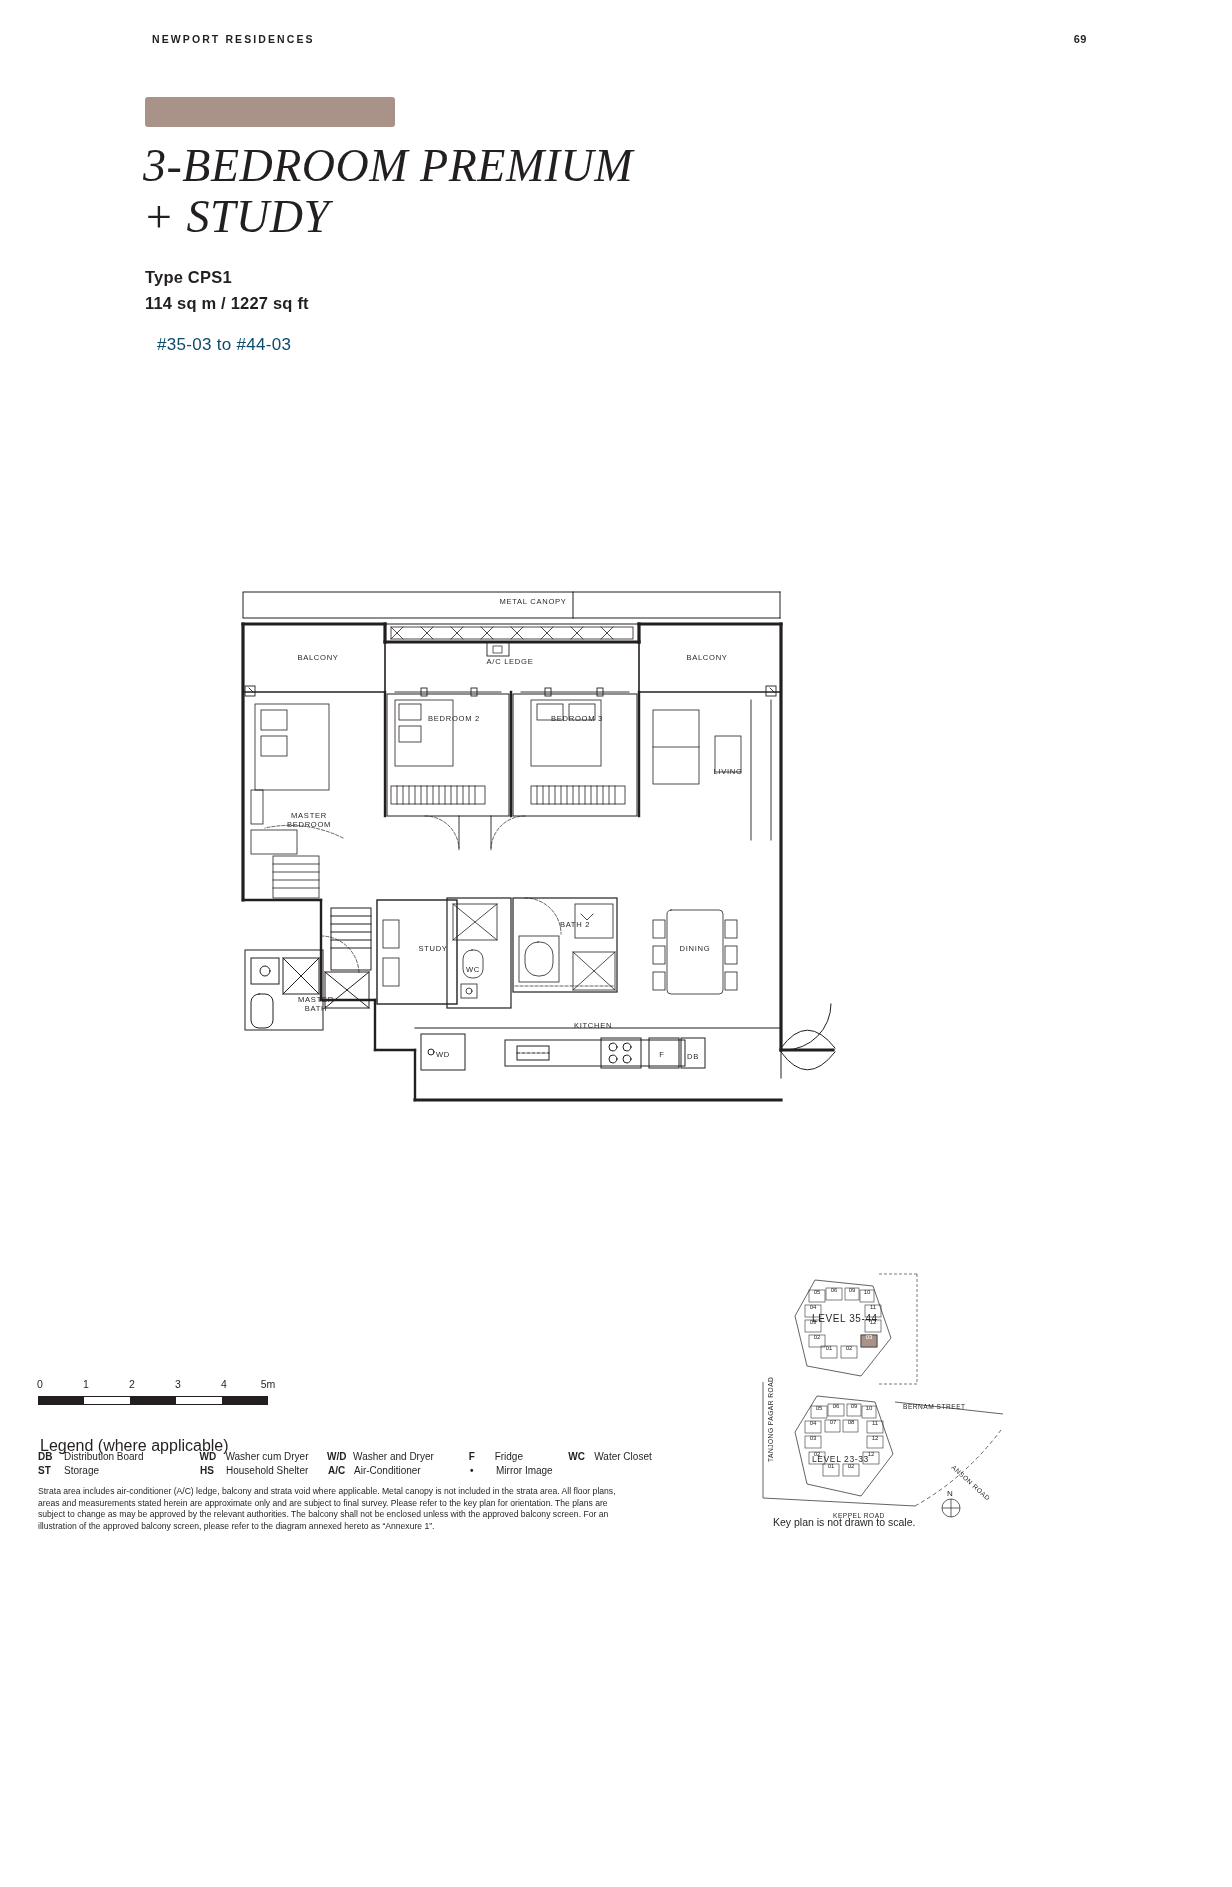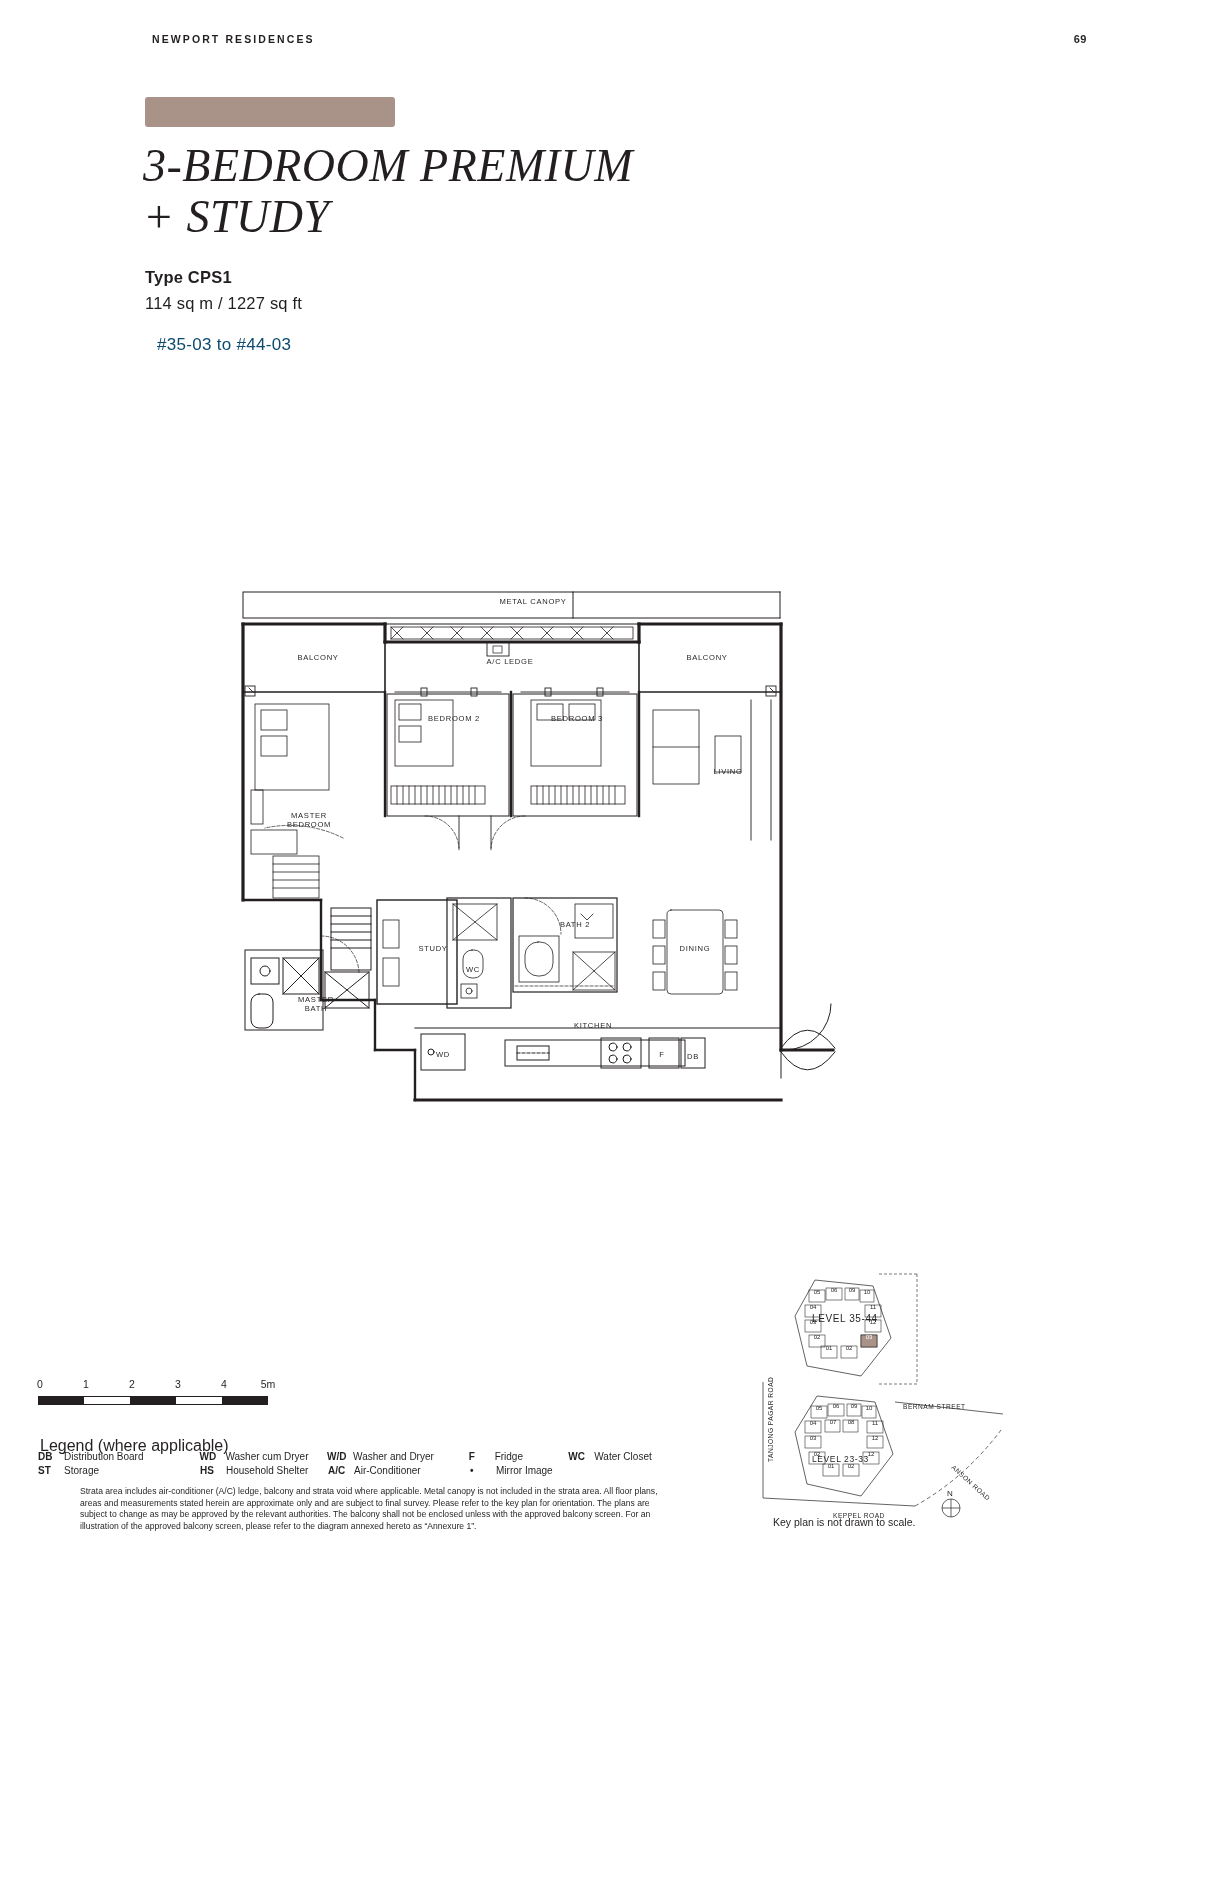--- a/index.html
+++ b/index.html
@@ -35,21 +35,21 @@
     color:#231f20; font-weight:400; width:700px;font-style:italic;
   }
   .title .l2 { display:block; }
 
   .type-label {
     position:absolute; left:145px; top:268px;
     font-size:16.5px; font-weight:700; letter-spacing:0.2px;
   }
   .area-label {
     position:absolute; left:145px; top:294px;
-    font-size:16.5px; font-weight:400; letter-spacing:0.2px;
+    font-size:16.5px; font-weight:700; letter-spacing:0.2px;
   }
   .units-label {
     position:absolute; left:157px; top:335px;
     font-size:17px; letter-spacing:0.3px; color:#0c4a6e;
   }
 
   
   #plan { position:absolute; left:225px; top:580px; }
 
   
@@ -81,21 +81,21 @@
   .legend .cell.c1 { width:162px; }
   .legend .cell.c2 { width:128px; }
   .legend .cell.c3 { width:142px; }
   .legend .cell.c4 { width:100px; }
   .legend .cell.c5 { width:90px; }
   .legend .abbr { font-weight:700; width:26px; flex:0 0 26px; }
   .legend .txt { }
 
   .disclaimer {
     position:absolute; left:38px; top:1486px; width:580px;
-    font-size:8.6px; line-height:11.6px; color:#231f20;margin-left:42px;
+    font-size:8.6px; line-height:11.6px; color:#231f20;
   }
 
   
   #keyplan { position:absolute; left:755px; top:1262px; }
   .kp-note {
     position:absolute; left:773px; top:1516px;
     font-size:10.5px;
   }
   .kp-level1 { position:absolute; left:812px; top:1268px; font-size:10px; letter-spacing:0.6px;margin-top:45px; }
   .kp-level2 { position:absolute; left:812px; top:1454px; font-size:8.5px; letter-spacing:0.6px; }

